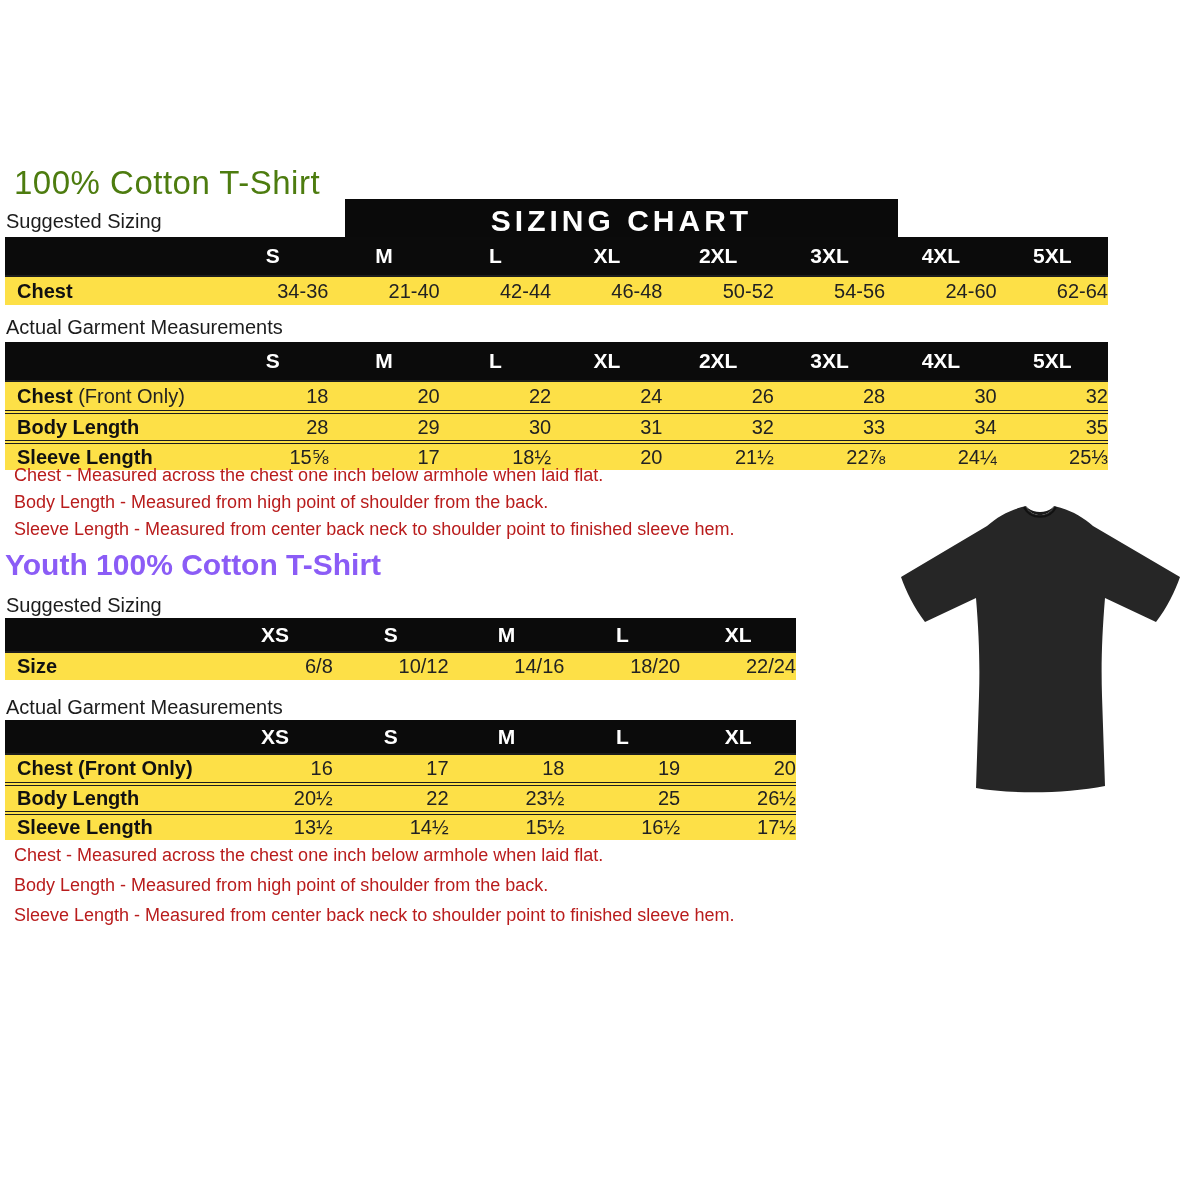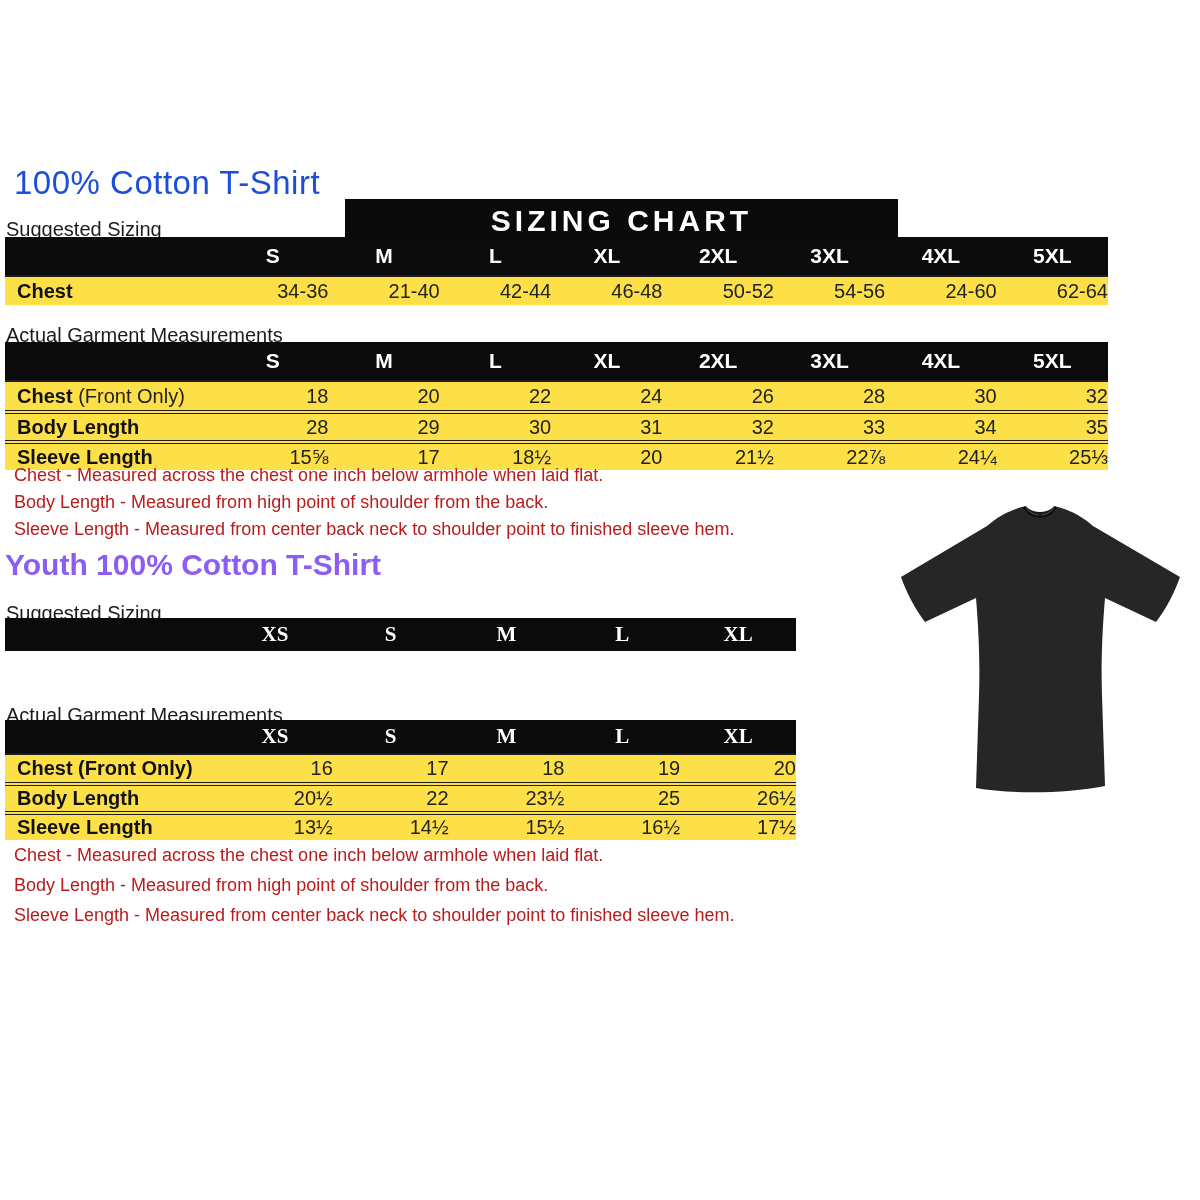--- a/index.html
+++ b/index.html
@@ -3,29 +3,29 @@
 <meta charset="utf-8">
 <style>
   * { margin:0; padding:0; box-sizing:border-box; }
   html,body { width:1200px; height:1200px; background:#ffffff; overflow:hidden; }
   body { font-family:"Liberation Sans", sans-serif; color:#161616; position:relative; }
 
   .abs { position:absolute; }
 
   .main-title {
     left:14px; top:164px;
-    font-size:33px; font-weight:normal; letter-spacing:0.5px; color:#1d4ed8;
+    font-size:33px; font-weight:normal; letter-spacing:0.5px; color:#4d7c0f;
   }
   .banner {
     left:345px; top:163px; width:553px; height:44px;
     background:#0a0a0a; color:#ffffff;
     display:flex; align-items:center; justify-content:center;
     font-size:30px; font-weight:bold; letter-spacing:4px;margin-top:36px;
   }
-  .section-label { font-size:20px; color:#1c1c1c;margin-top:8px; }
+  .section-label { font-size:20px; color:#1c1c1c; }
   .youth-title {
     left:5px; top:548px; font-size:30px; font-weight:bold; color:#8b5cf6;
   }
 
   .sz-table { position:absolute; }
   .t-head {
     display:flex; background:#0b0b0b; color:#ffffff; font-weight:bold;
     align-items:center;
   }
   .t-row { display:flex; align-items:center; background:#fde047; }
@@ -33,21 +33,21 @@
   .t-row.divided { border-top:4px double #1d1d1d; }
   .label-cell { flex:0 0 212px; padding-left:12px; text-align:left; }
   .val-cell { flex:1 1 0; text-align:center; }
   .t-head .val-cell { font-size:21px; }
   .t-row .val-cell { font-size:20px; color:#222;text-align:right; }
   .rl-bold { font-weight:bold; font-size:20px; color:#111; }
   .rl-reg { font-weight:normal; font-size:20px; color:#222; }
 
   .adult-table .t-head { height:38px; }
   .adult-table .t-row { height:30px; }
-  .youth-table .t-head { height:33px;font-family:Liberation Serif, serif; }
+  .youth-table .t-head { height:33px; }
   .youth-table .t-row { height:29px; }
 
   .notes { line-height:27px; font-size:18px; color:#b91c1c; }
   .notes div { white-space:nowrap; }
 
   .tshirt-wrap { left:888px; top:484px; width:306px; height:330px; }
 </style>
 </head>
 <body>
 
@@ -141,20 +141,28 @@
 <div class="abs section-label" style="left:6px; top:594px;">Suggested Sizing</div>
 
 <div class="sz-table youth-table" style="left:5px; top:618px; width:791px;">
     <div class="t-head">
       <div class="label-cell"></div>
       <div class="val-cell">XS</div>
       <div class="val-cell">S</div>
       <div class="val-cell">M</div>
       <div class="val-cell">L</div>
       <div class="val-cell">XL</div>
+    </div>
+    <div class="t-row first">
+      <div class="label-cell"><span class="rl-bold">Size</span></div>
+      <div class="val-cell">6/8</div>
+      <div class="val-cell">10/12</div>
+      <div class="val-cell">14/16</div>
+      <div class="val-cell">18/20</div>
+      <div class="val-cell">22/24</div>
     </div>
   </div>
 
 <div class="abs section-label" style="left:6px; top:696px;">Actual Garment Measurements</div>
 
 <div class="sz-table youth-table" style="left:5px; top:720px; width:791px;">
     <div class="t-head">
       <div class="label-cell"></div>
       <div class="val-cell">XS</div>
       <div class="val-cell">S</div>

